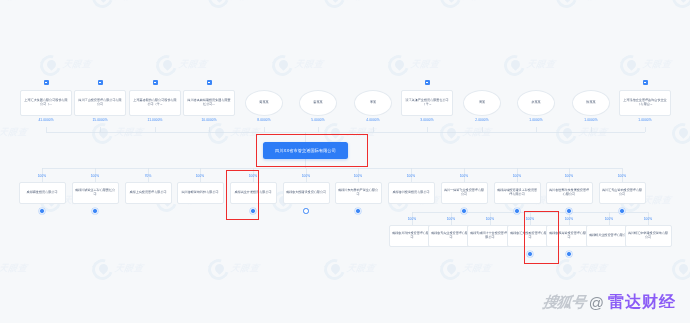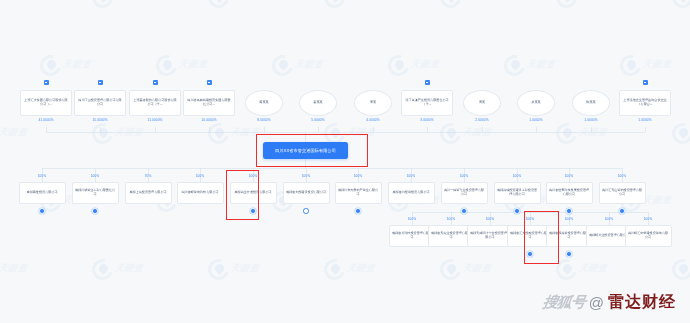--- a/index.html
+++ b/index.html
@@ -162,21 +162,21 @@
   #credit .plat{
     font-size:15px; font-weight:700; font-style:italic;
     color:#c3c8cf;
     letter-spacing:-1px;
     transform:skewX(-10deg);
   }
   #credit .at{
     font-size:15px; color:#8f969f; font-weight:400;
   }
   #credit .name{
-    font-size:16px; color:#7f1d1d; font-weight:700; letter-spacing:1px;
+    font-size:16px; color:#8b5cf6; font-weight:700; letter-spacing:1px;
   }
 </style>
 </head>
 <body>
 
 <div id="watermark-layer">
     <div class="wm" style="left: -24px; top: -14px;">
       <span class="wm-ring"></span>
       <span class="wm-txt">天眼查</span>
     </div>

